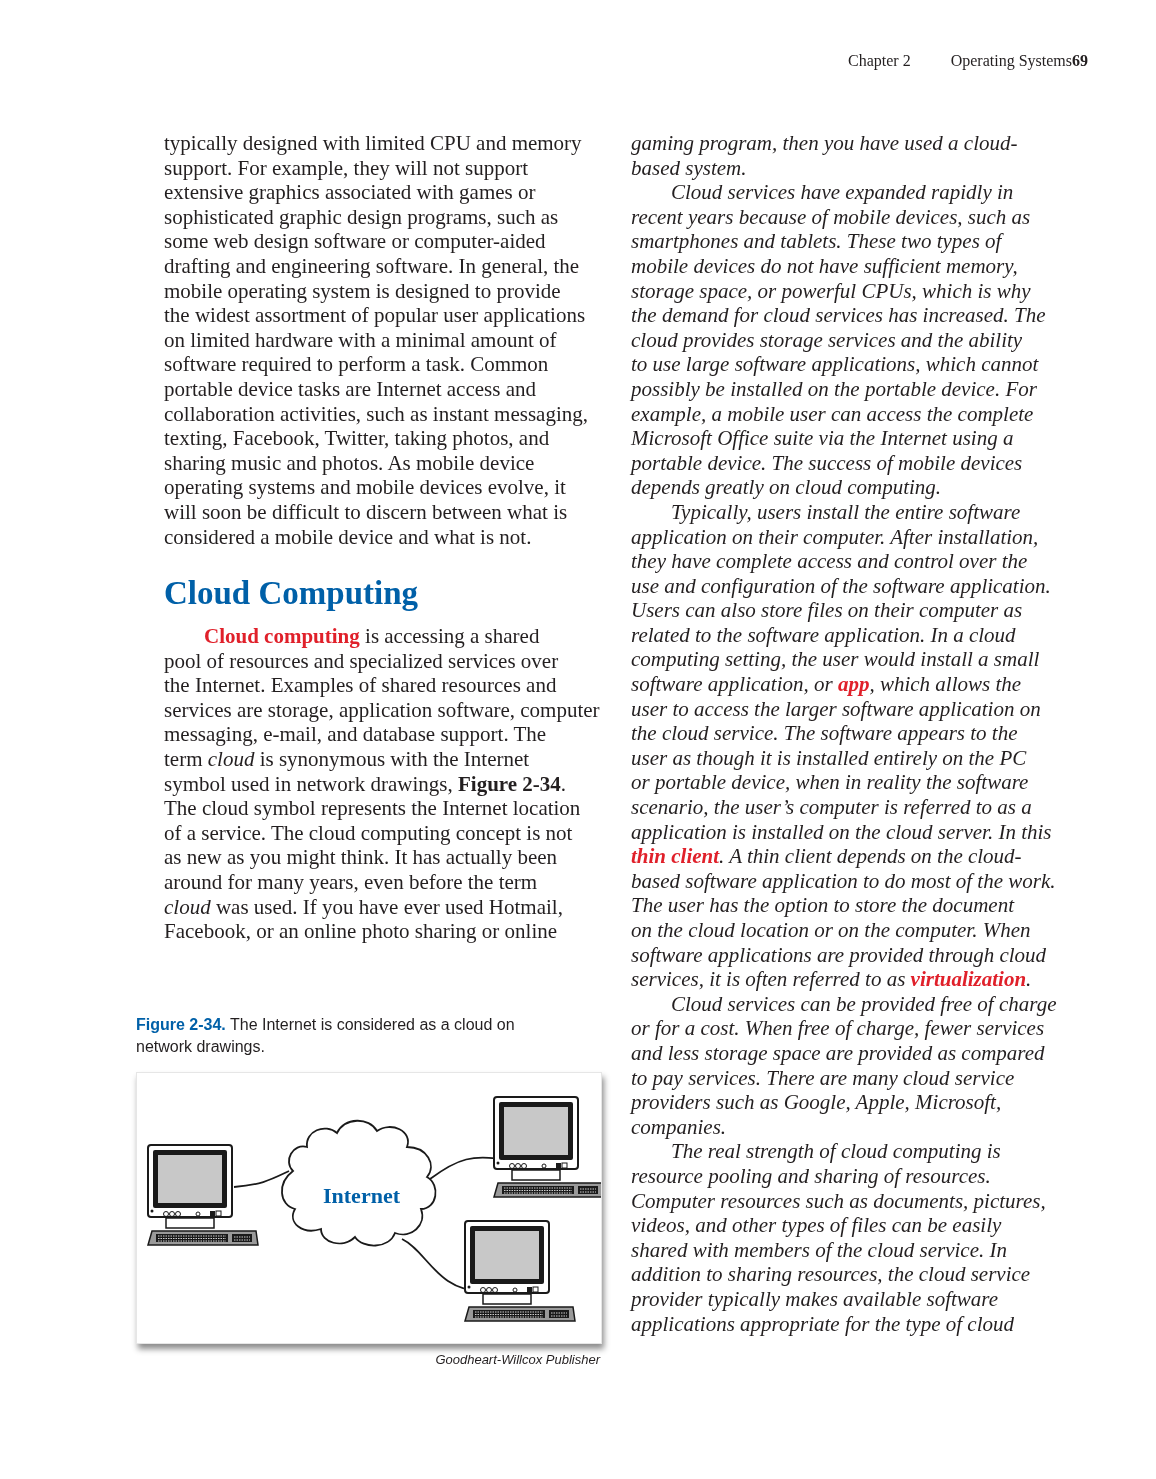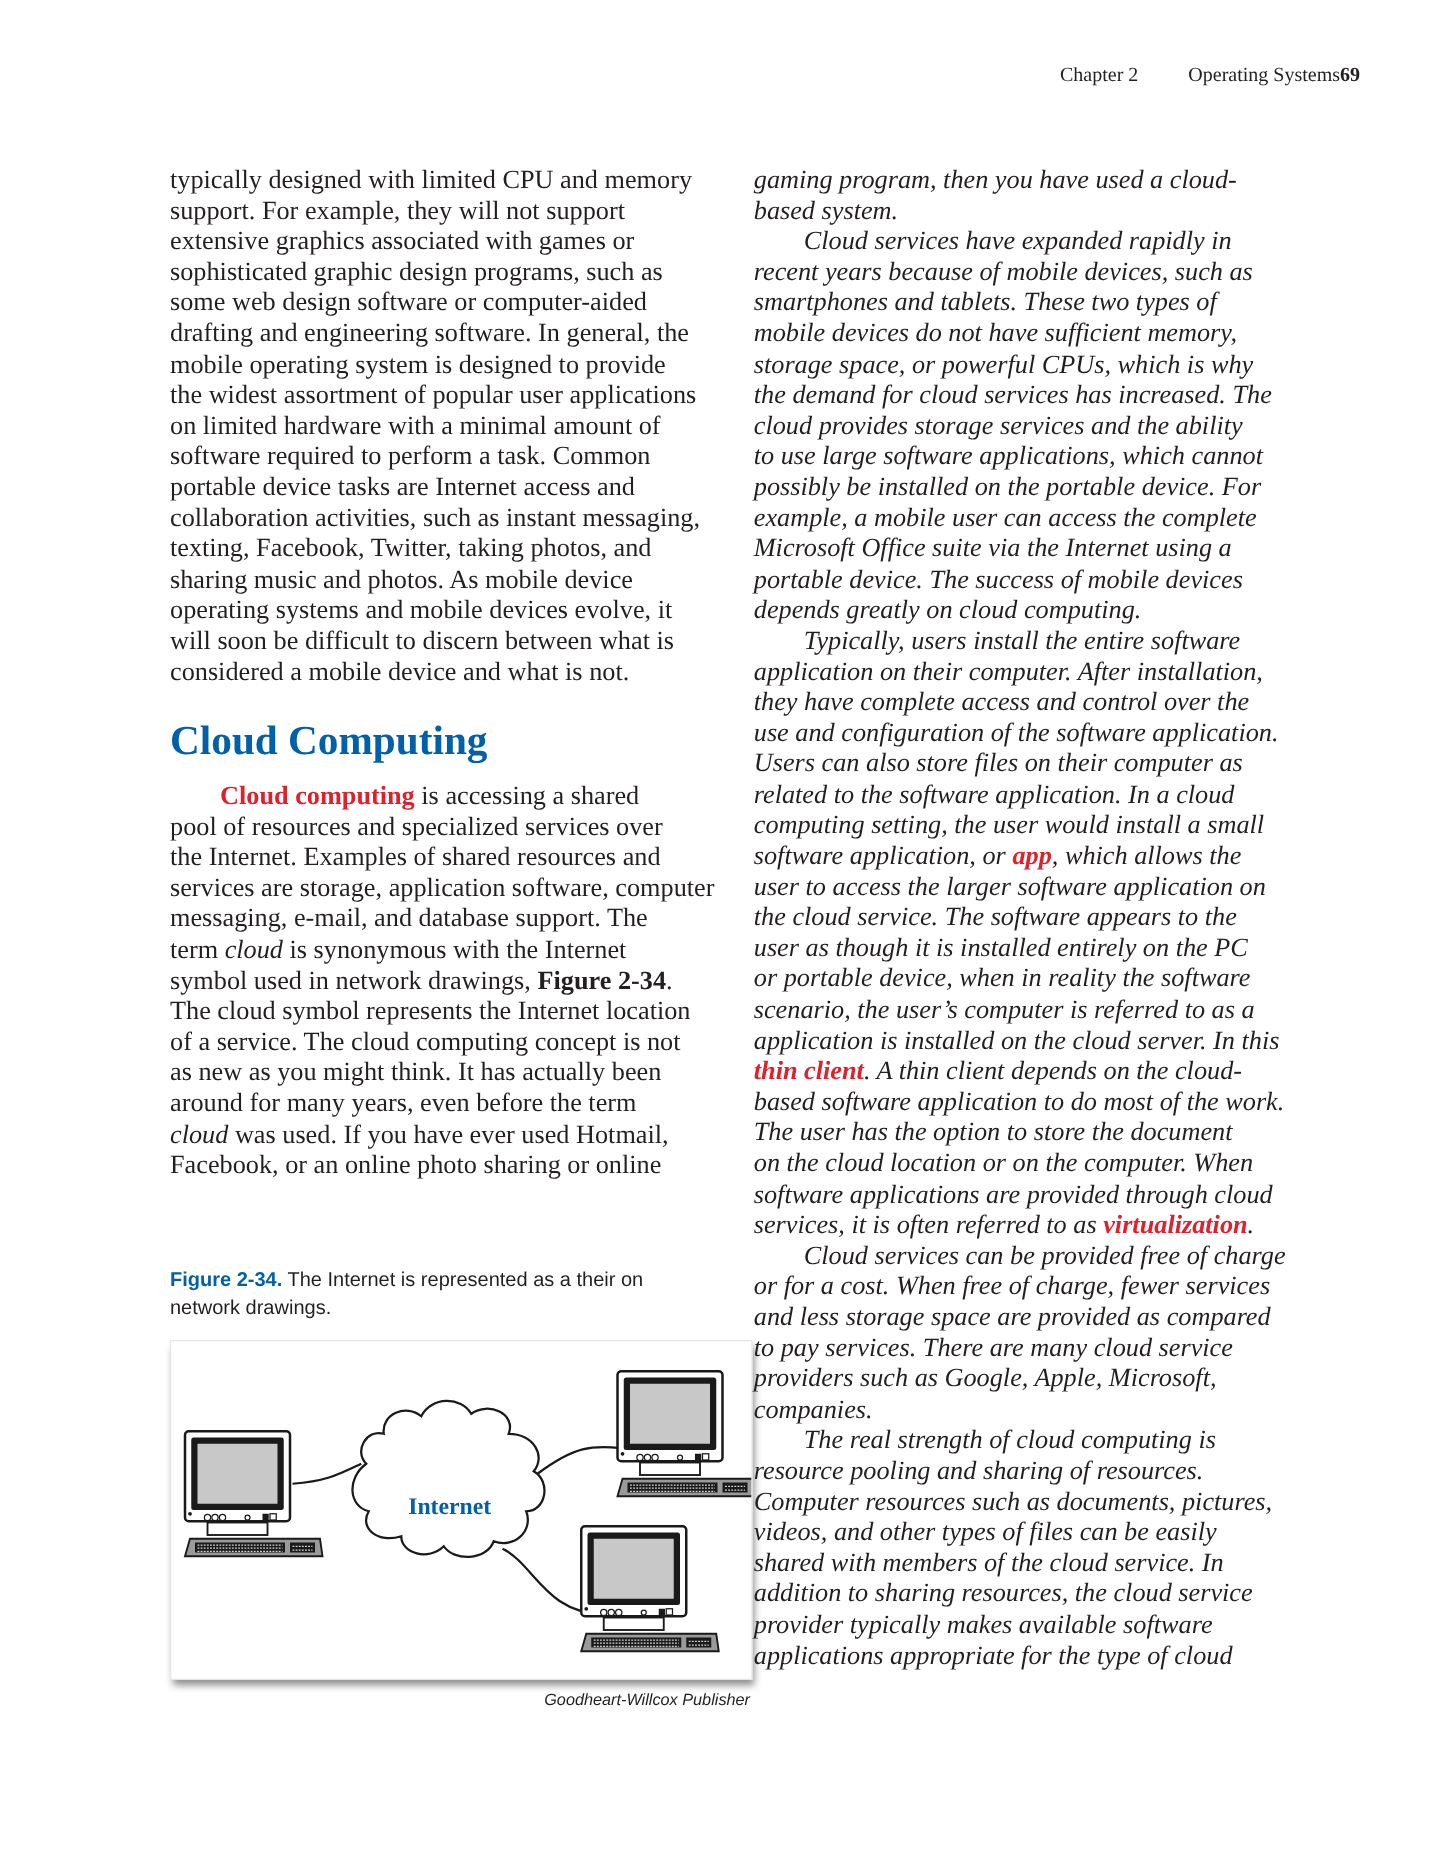--- a/index.html
+++ b/index.html
@@ -26,20 +26,21 @@
     }
     .running-header .chapter { margin-right: 40px; }
     .running-header .section { }
     .running-header .page-num { font-weight: bold; }
 
     .column {
       position: absolute;
       top: 131px;
       font-size: 21px;
       line-height: 24.6px;
+      margin-left: 28px;
     }
     .col-left { left: 136px; width: 470px; }
     .col-right { left: 603px; width: 470px; font-style: italic; }
 
     .line { display: block; white-space: nowrap; }
     .indent { padding-left: 40px; }
 
     .section-heading {
       display: block;
       color: #0060a8;
@@ -72,26 +73,26 @@
       width: 464px;
       height: 270px;
       background: #ffffff;
       border: 1px solid #e6e6e6;
       box-shadow: 2px 5px 6px rgba(0,0,0,0.45);
     }
     .figure-box svg { position: absolute; left: 0; top: 0; }
     .cloud-label {
       position: absolute;
       left: 186px;
-      top: 122px;
+      top: 110px;
       width: 70px;
-      text-align: right;
+      text-align: center;
       font-family: "Liberation Serif", "DejaVu Serif", serif;
       font-weight: bold;
-      font-size: 19px;
+      font-size: 22px;
       color: #0060a8;
     }
     .credit {
       position: absolute;
       right: 556px;
       top: 1352px;
       font-family: "Liberation Sans", "DejaVu Sans", sans-serif;
       font-style: italic;
       font-size: 13px;
       color: #231f20;
@@ -141,21 +142,21 @@
     <span class="line">The cloud symbol represents the Internet location</span>
     <span class="line">of a service. The cloud computing concept is not</span>
     <span class="line">as new as you might think. It has actually been</span>
     <span class="line">around for many years, even before the term</span>
     <span class="line"><span class="em">cloud</span><span> was used. If you have ever used Hotmail,</span></span>
     <span class="line">Facebook, or an online photo sharing or online</span>
   </div>
 </div>
 
 <div class="figure-caption">
-  <span class="fig-label">Figure 2-34.</span><span> The Internet is represented as a their on</span><br>
+  <span class="fig-label">Figure 2-34.</span><span> The Internet is considered as a cloud on</span><br>
   <span>network drawings.</span>
 </div>
 
 <div class="figure-box">
   <svg width="464" height="270" viewBox="0 0 464 270" xmlns="http://www.w3.org/2000/svg">
     <defs>
       <g id="pc">
 
         <rect x="0" y="0" width="84" height="72" rx="3" fill="#ffffff" stroke="#1a1a1a" stroke-width="2"></rect>
 

